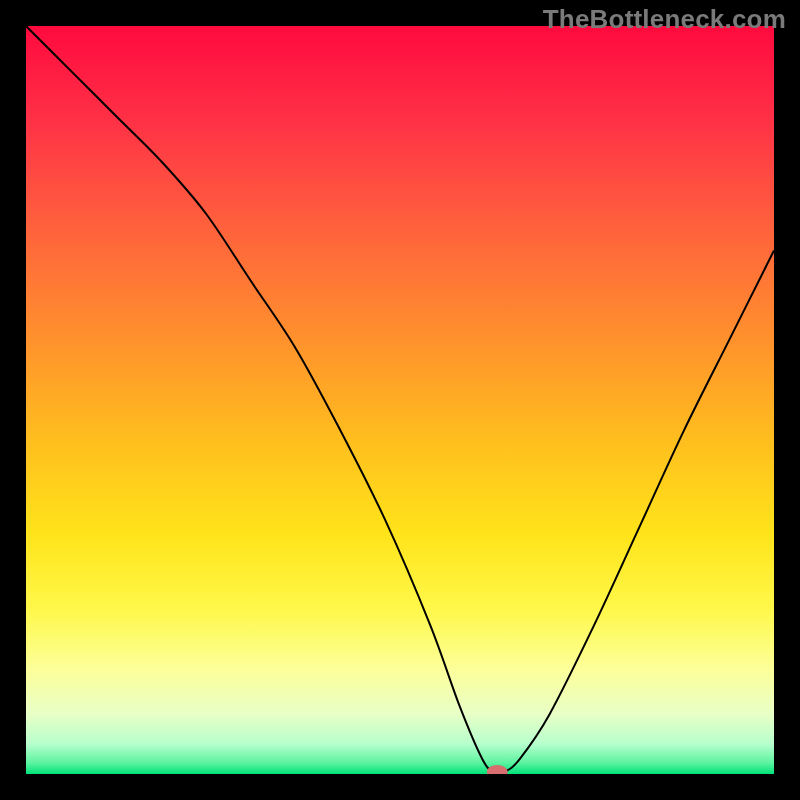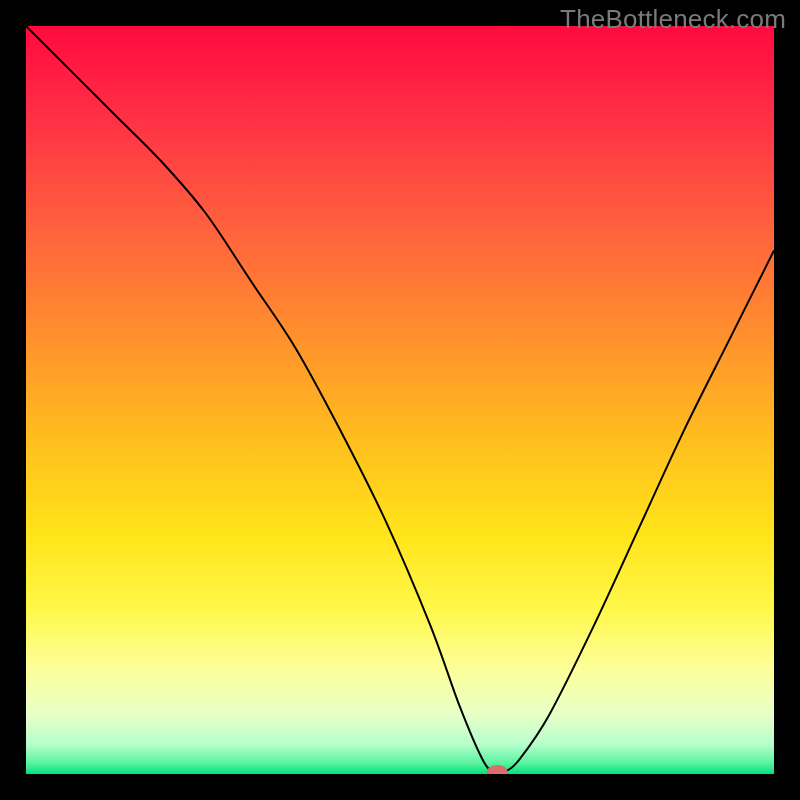--- a/index.html
+++ b/index.html
@@ -15,21 +15,21 @@
     position: relative;
     width: 800px;
     height: 800px;
     background: #000000;
   }
   .watermark {
     position: absolute;
     top: 4px;
     right: 14px;
     font-size: 26px;
-    font-weight: 400;
+    font-weight: 700;
     color: #7a7a7a;
     letter-spacing: 0.2px;
     z-index: 5;
     user-select: none;
   }
   .plot-area {
     position: absolute;
     left: 26px;
     top: 26px;
     width: 748px;

